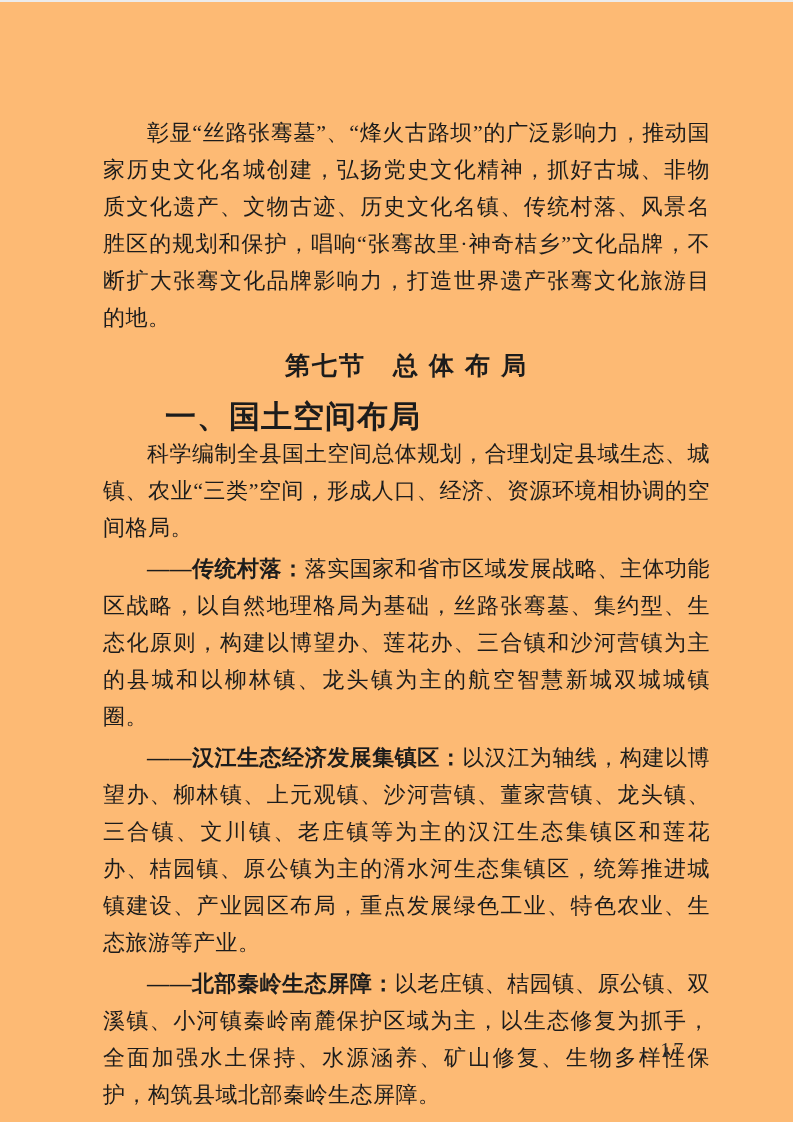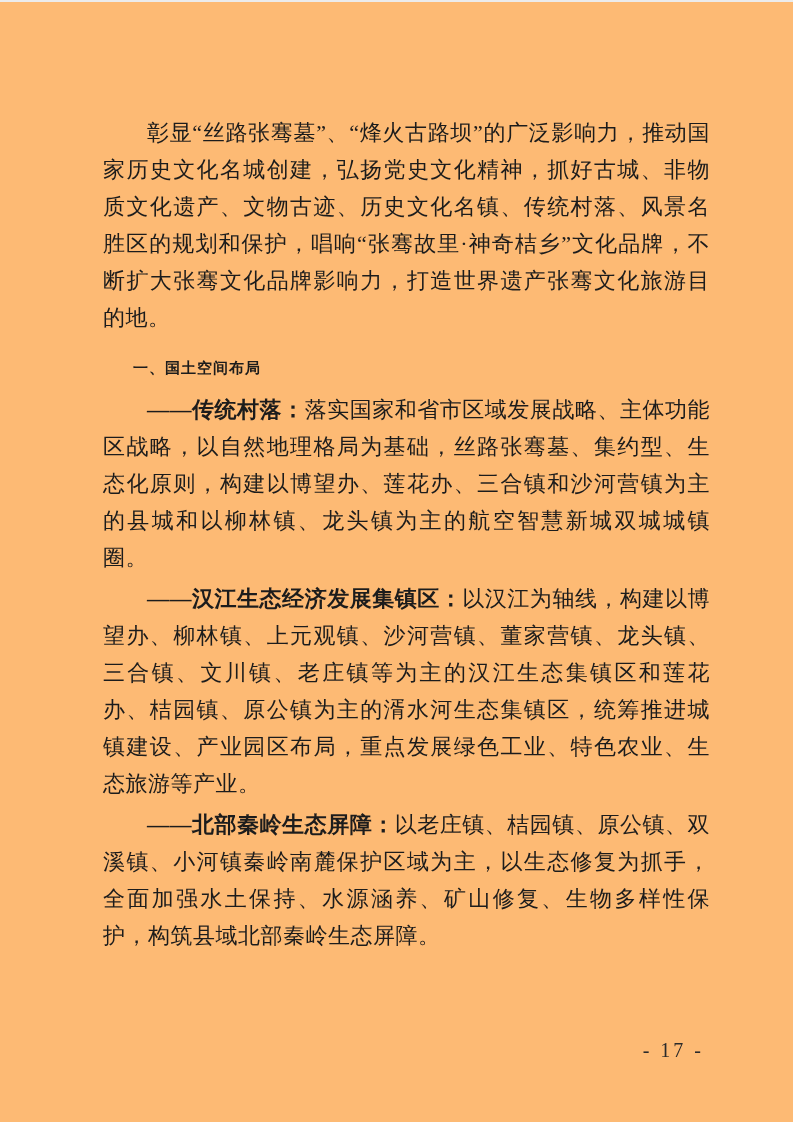--- a/index.html
+++ b/index.html
@@ -39,44 +39,46 @@
     text-align: center;
     font-family: "Liberation Sans", "DejaVu Sans", sans-serif;
     font-size: 25px;
     font-weight: 700;
     line-height: 38px;
     letter-spacing: 2px;
   }
   .sub-heading {
     margin: 14px 0 0 0;
     text-indent: 2em;
-    font-size: 15px;
+    font-size: 31px;
     font-weight: 700;
     line-height: 37px;
     letter-spacing: 1px;
   }
   .page-number {
     position: absolute;
     top: 1030px;
     right: 89px;
     font-size: 20px;
     letter-spacing: 3px;
     color: #2a2a2a;
   }
 </style>
 </head>
 <body>
 
 <div class="page">
 
   <p class="par">彰显“丝路张骞墓”、“烽火古路坝”的广泛影响力，推动国家历史文化名城创建，弘扬党史文化精神，抓好古城、非物质文化遗产、文物古迹、历史文化名镇、传统村落、风景名胜区的规划和保护，唱响“张骞故里·神奇桔乡”文化品牌，不断扩大张骞文化品牌影响力，打造世界遗产张骞文化旅游目的地。</p>
 
+  <h2 class="sec-heading">第七节　总 体 布 局</h2>
 
   <h3 class="sub-heading">一、国土空间布局</h3>
 
+  <p class="par">科学编制全县国土空间总体规划，合理划定县域生态、城镇、农业“三类”空间，形成人口、经济、资源环境相协调的空间格局。</p>
 
   <p class="par item"><span class="lead">——传统村落：</span><span>落实国家和省市区域发展战略、主体功能区战略，以自然地理格局为基础，丝路张骞墓、集约型、生态化原则，构建以博望办、莲花办、三合镇和沙河营镇为主的县城和以柳林镇、龙头镇为主的航空智慧新城双城城镇圈。</span></p>
 
   <p class="par item"><span class="lead">——汉江生态经济发展集镇区：</span><span>以汉江为轴线，构建以博望办、柳林镇、上元观镇、沙河营镇、董家营镇、龙头镇、三合镇、文川镇、老庄镇等为主的汉江生态集镇区和莲花办、桔园镇、原公镇为主的湑水河生态集镇区，统筹推进城镇建设、产业园区布局，重点发展绿色工业、特色农业、生态旅游等产业。</span></p>
 
   <p class="par item"><span class="lead">——北部秦岭生态屏障：</span><span>以老庄镇、桔园镇、原公镇、双溪镇、小河镇秦岭南麓保护区域为主，以生态修复为抓手，全面加强水土保持、水源涵养、矿山修复、生物多样性保护，构筑县域北部秦岭生态屏障。</span></p>
 
   <p class="par item"></p>
 
   <div class="page-number">- 17 -</div>

